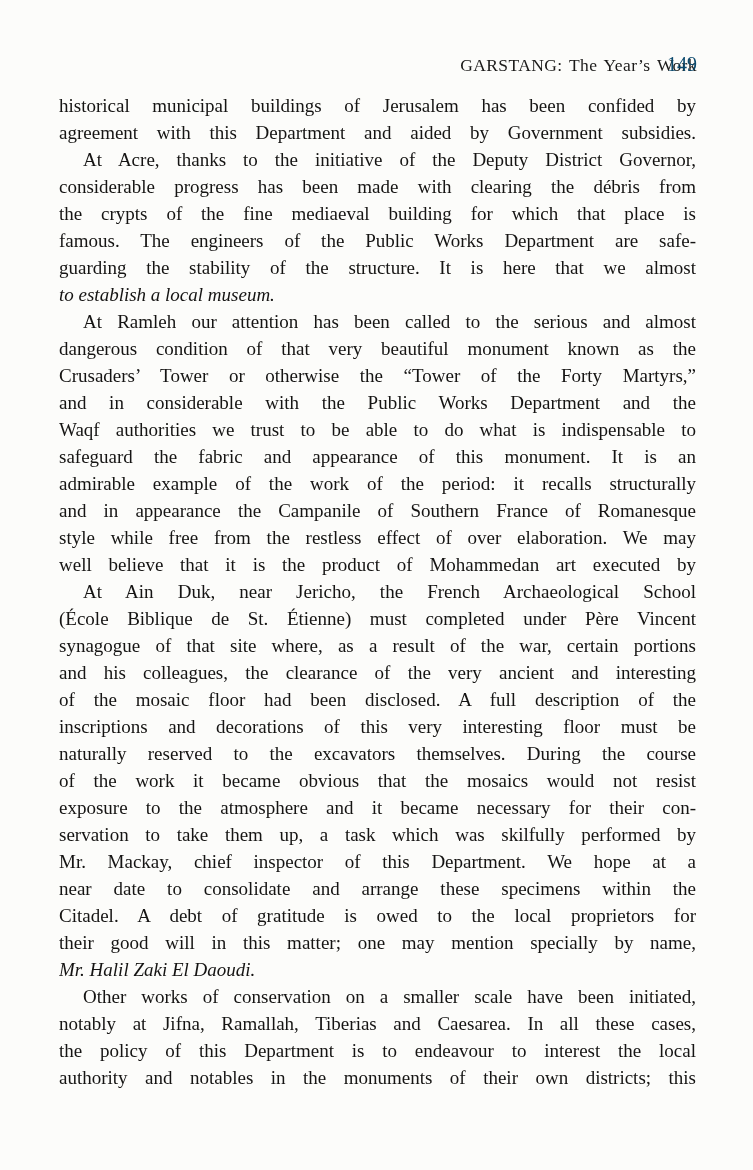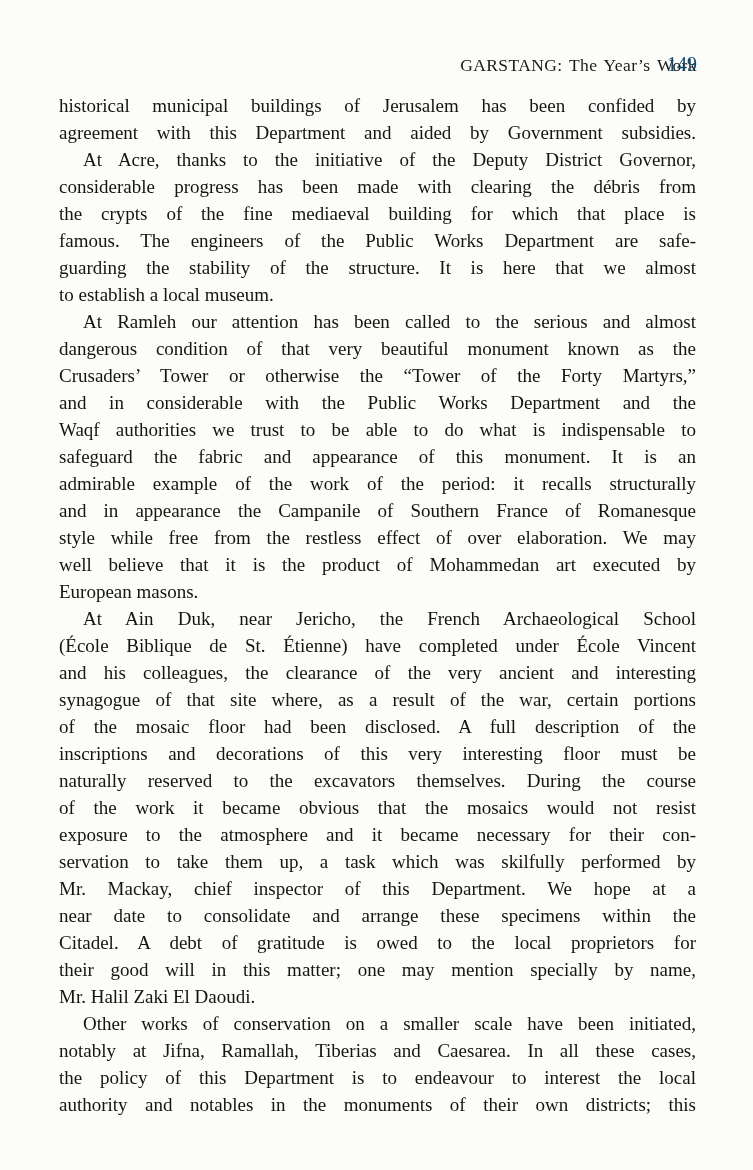--- a/index.html
+++ b/index.html
@@ -54,20 +54,21 @@
     white-space: normal;
     text-align: justify;
     text-align-last: justify;
     overflow: hidden;
   }
   .paragraph.indent .line:first-child {
     text-indent: 24px;
   }
   .line.line-end {
     text-align-last: left;
+    font-style: italic;
   }
   .italic {
   }
 </style>
 </head>
 <body>
 
 <div class="book-page">
   <div class="running-head">
     <span class="head-title">GARSTANG: The Year’s Work</span>
@@ -90,27 +91,26 @@
         <div class="line">At Ramleh our attention has been called to the serious and almost</div>
         <div class="line">dangerous condition of that very beautiful monument known as the</div>
         <div class="line">Crusaders’ Tower or otherwise the “Tower of the Forty Martyrs,”</div>
         <div class="line">and in considerable with the Public Works Department and the</div>
         <div class="line">Waqf authorities we trust to be able to do what is indispensable to</div>
         <div class="line">safeguard the fabric and appearance of this monument.  It is an</div>
         <div class="line">admirable example of the work of the period: it recalls structurally</div>
         <div class="line">and in appearance the Campanile of Southern France of Romanesque</div>
         <div class="line">style while free from the restless effect of over elaboration.  We may</div>
         <div class="line">well believe that it is the product of Mohammedan art executed by</div>
-        <div class="line line-end">European masons.</div>
       </div>
       <div class="paragraph indent">
         <div class="line">At Ain Duk, near Jericho, the French Archaeological School</div>
-        <div class="line"><span class="italic">(École Biblique de St. Étienne)</span><span> have completed under École Vincent</span></div>
+        <div class="line"><span class="italic">(École Biblique de St. Étienne)</span><span> must completed under Père Vincent</span></div>
+        <div class="line">synagogue of that site where, as a result of the war, certain portions</div>
         <div class="line">and his colleagues, the clearance of the very ancient and interesting</div>
-        <div class="line">synagogue of that site where, as a result of the war, certain portions</div>
         <div class="line">of the mosaic floor had been disclosed.  A full description of the</div>
         <div class="line">inscriptions and decorations of this very interesting floor must be</div>
         <div class="line">naturally reserved to the excavators themselves.  During the course</div>
         <div class="line">of the work it became obvious that the mosaics would not resist</div>
         <div class="line">exposure to the atmosphere and it became necessary for their con-</div>
         <div class="line">servation to take them up, a task which was skilfully performed by</div>
         <div class="line">Mr. Mackay, chief inspector of this Department.  We hope at a</div>
         <div class="line">near date to consolidate and arrange these specimens within the</div>
         <div class="line">Citadel.  A debt of gratitude is owed to the local proprietors for</div>
         <div class="line">their good will in this matter; one may mention specially by name,</div>

